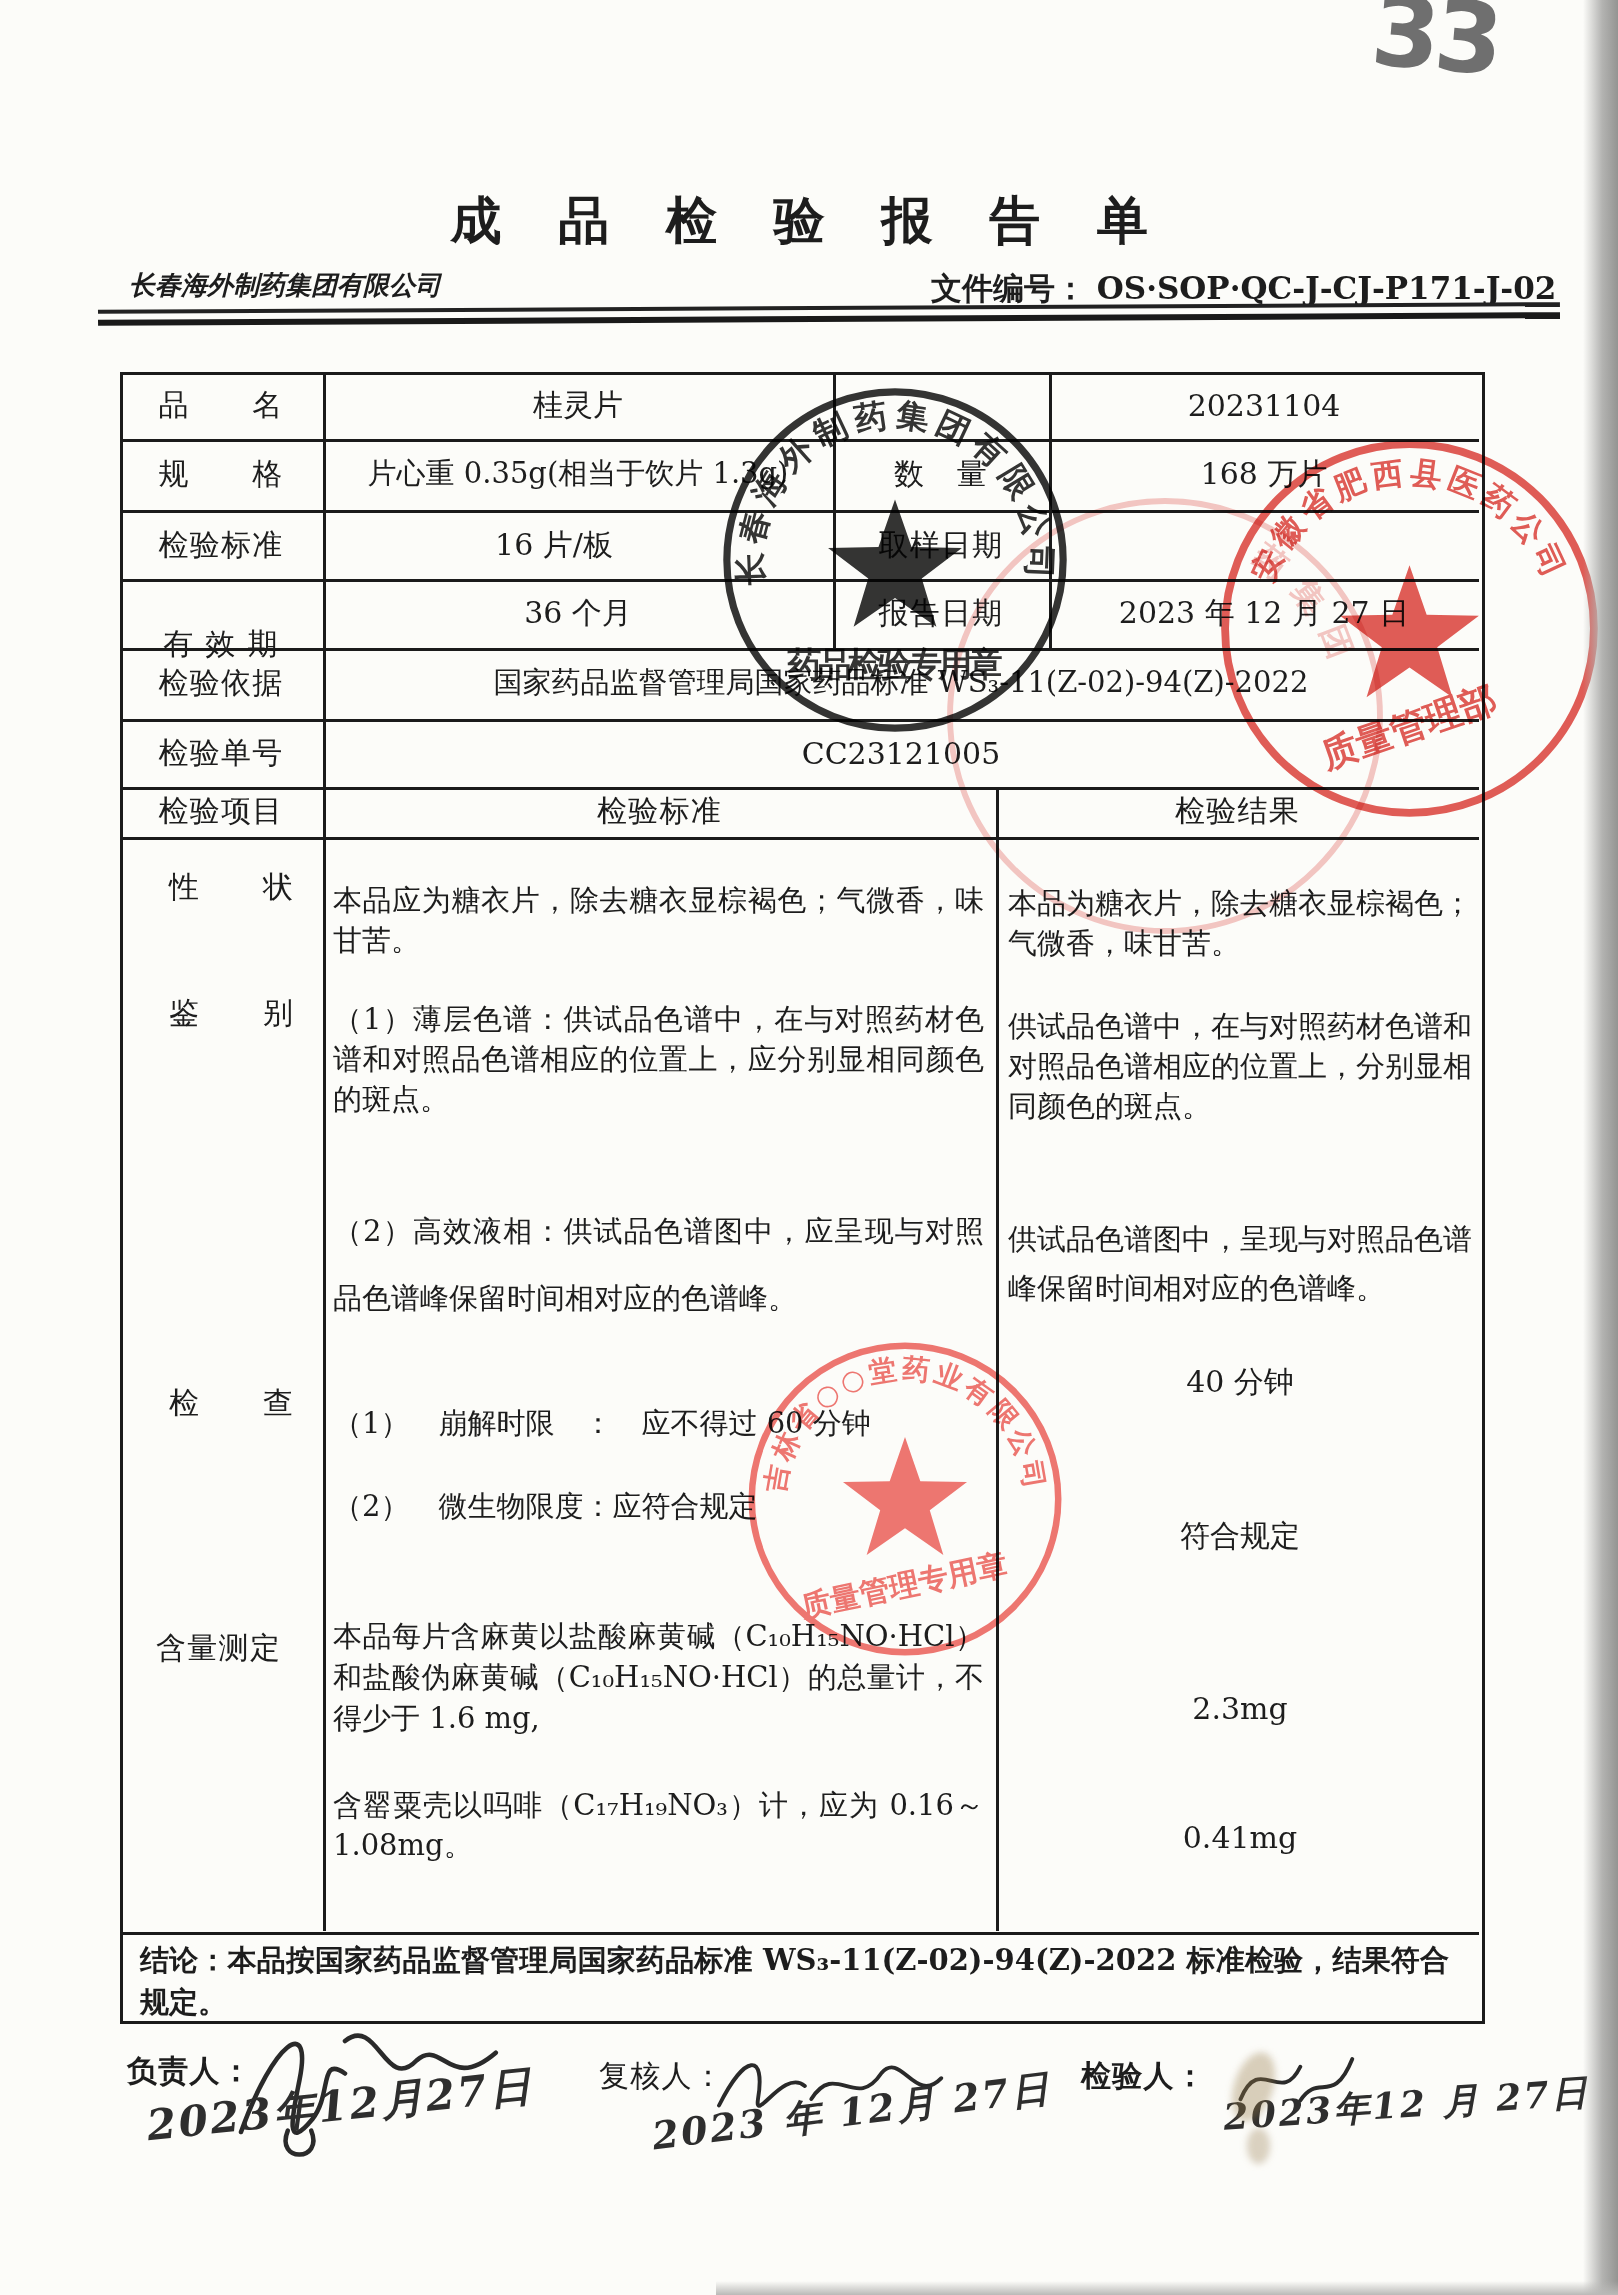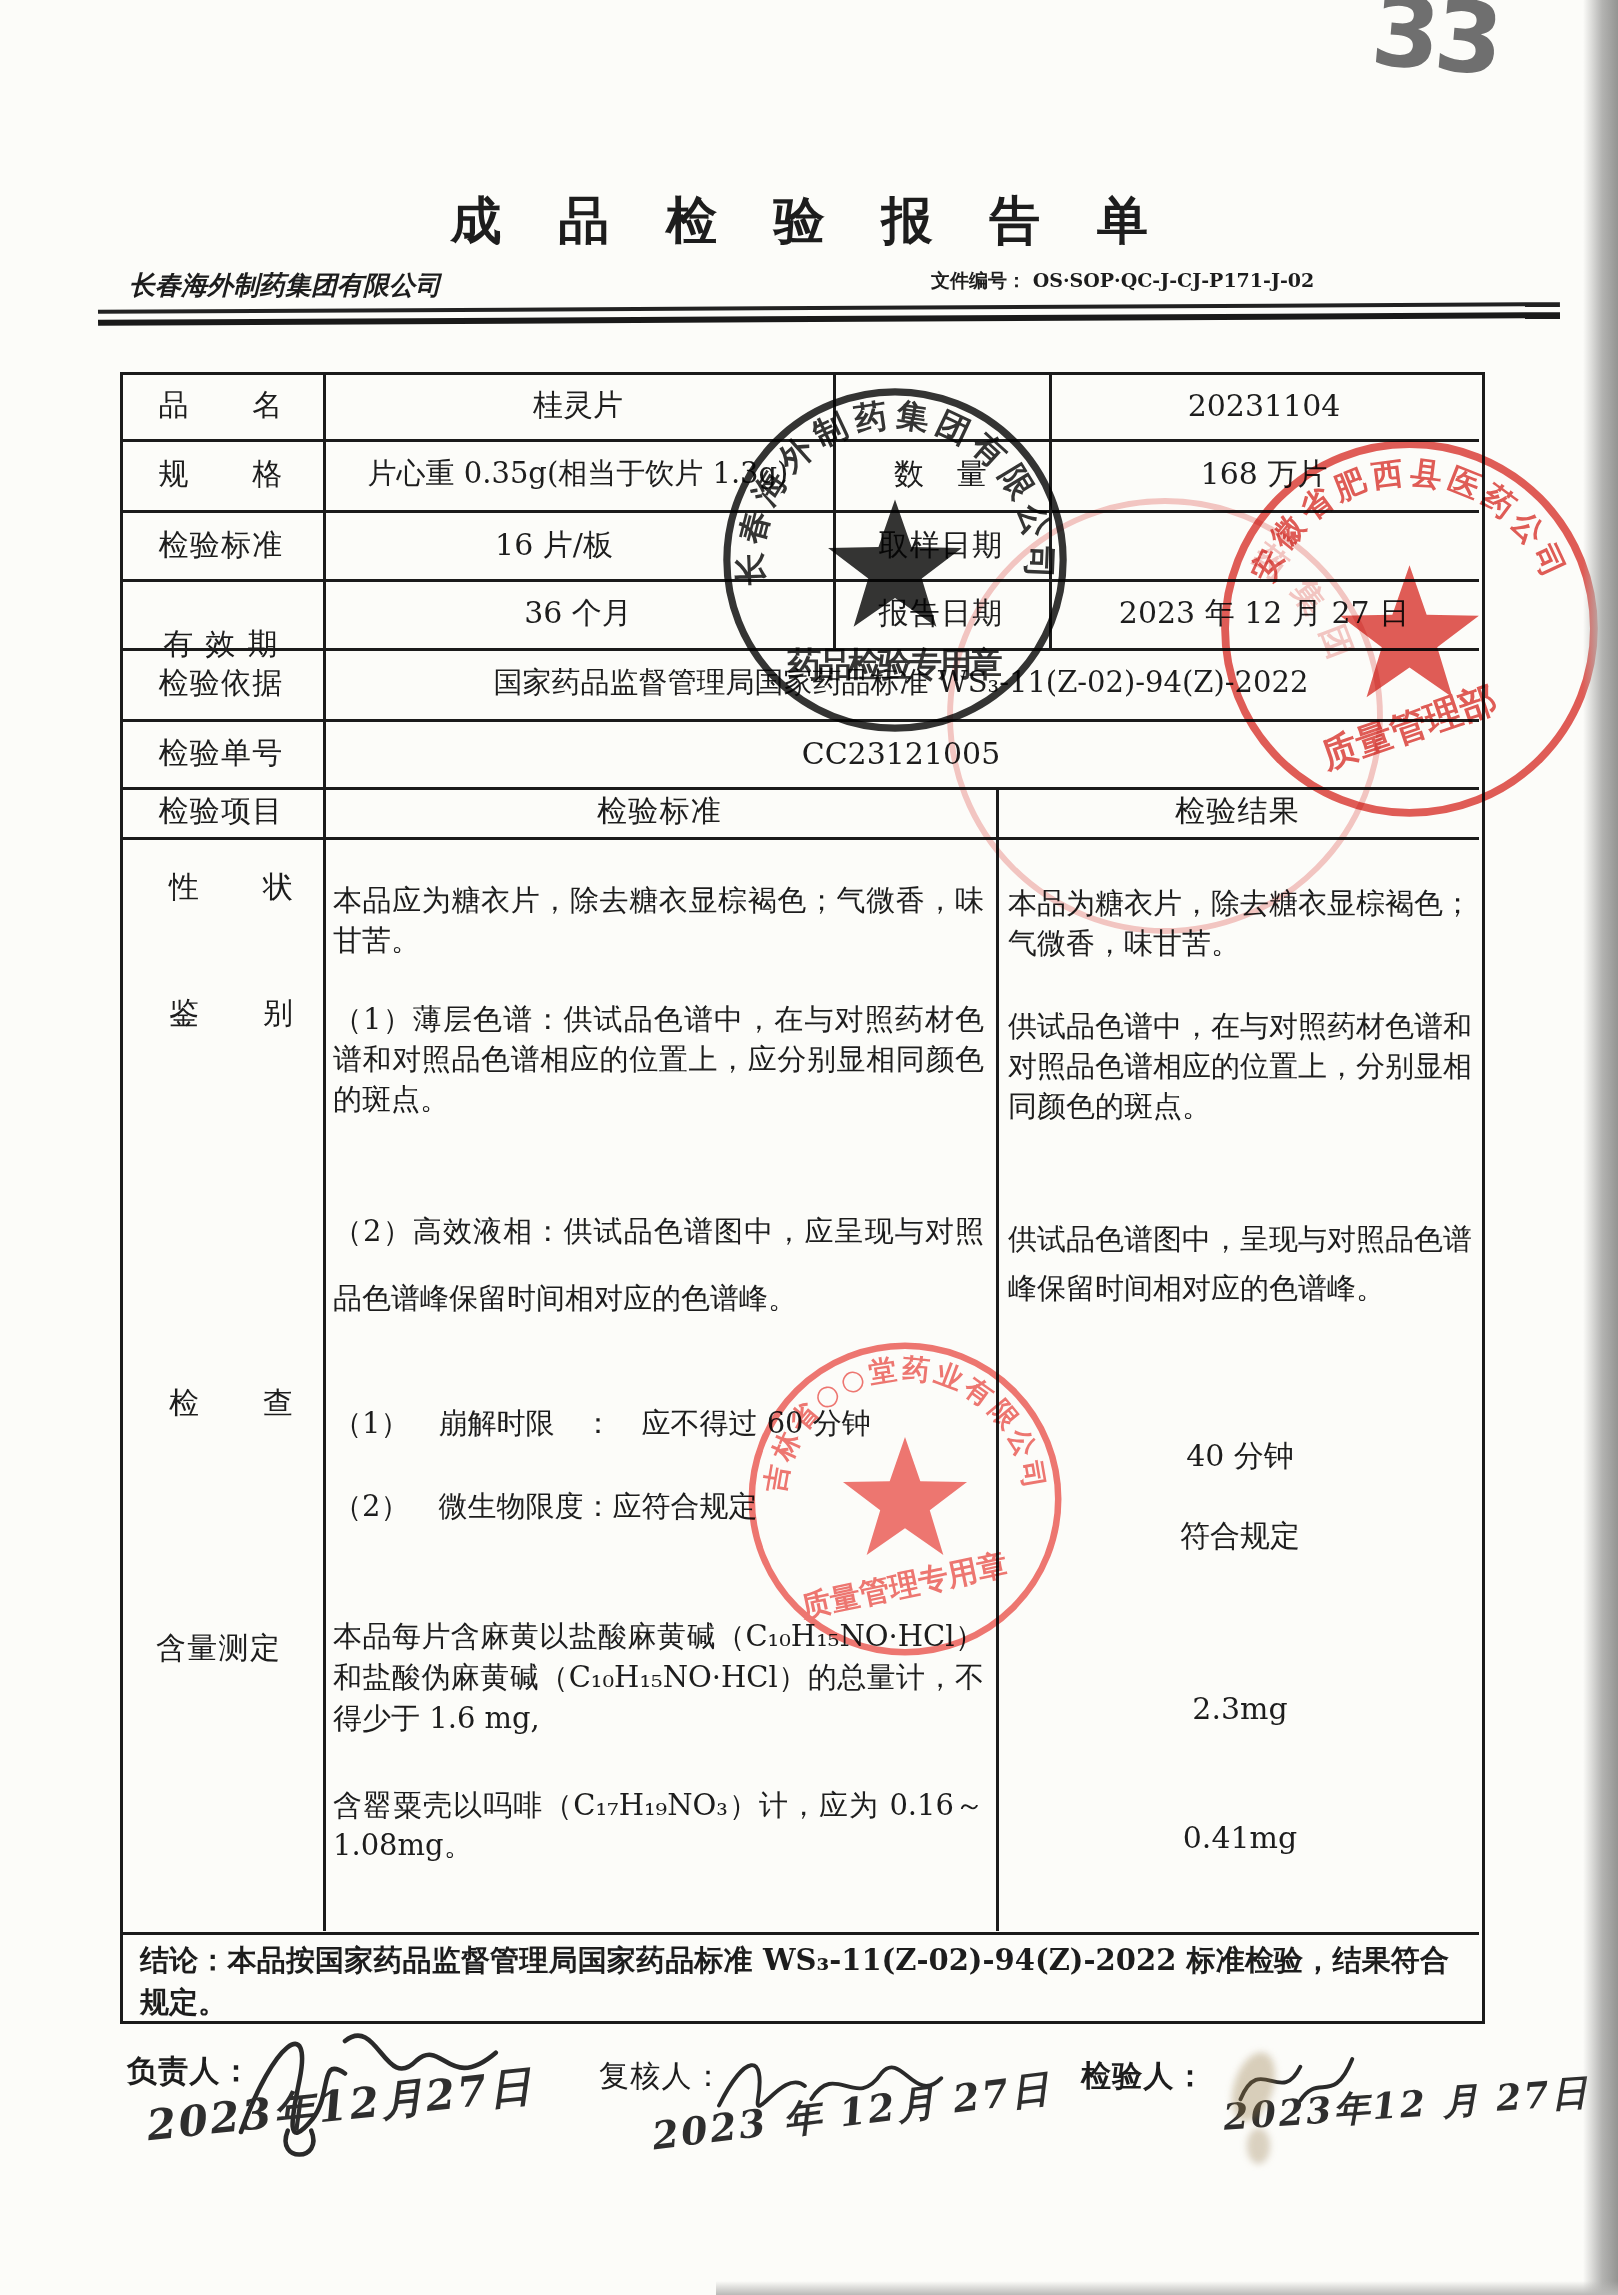--- a/index.html
+++ b/index.html
@@ -10,21 +10,21 @@
   .lbl{font-size:30px;letter-spacing:1.3px;}
   .val{font-size:30px;}
   .para{font-size:29px;line-height:40px;text-align:justify;}
   .hline{position:absolute;background:#1b1b1b;height:2.6px;}
   .vline{position:absolute;background:#1b1b1b;width:2.6px;}
   .stamp{mix-blend-mode:multiply;}
   .hand{font-style:italic;font-weight:600;color:#2e2e2e;letter-spacing:2.6px;white-space:nowrap;}
   #title{top:187px;left:50%;transform:translateX(-50%);font-size:51px;font-weight:700;
          letter-spacing:19.5px;white-space:nowrap;}
   #company{top:268px;left:129px;font-size:26px;font-weight:700;font-style:italic;white-space:nowrap;}
-  #docno{top:268px;left:931px;font-size:19px;font-weight:700;white-space:nowrap;}
+  #docno{top:268px;left:931px;font-size:31px;font-weight:700;white-space:nowrap;}
   #rule{top:306px;left:98px;width:1462px;transform:rotate(-0.3deg);}
   #rule .r1{height:3.9px;background:#222;}
   #rule .r2{height:6.5px;background:#1a1a1a;margin-top:5.9px;}
   #frame{left:120px;top:372px;width:1359px;height:1646px;border:3.3px solid #1b1b1b;}
   #corner-note{top:-22px;left:1372px;font-size:98px;font-weight:600;color:#6f6f6f;
                transform:rotate(5deg);letter-spacing:-5.2px;font-family:"DejaVu Sans",sans-serif;}
   .stain{position:absolute;border-radius:50%;filter:blur(3.9px);}
   #edge-right{top:0;left:1583px;width:35px;height:2295px;
       background:linear-gradient(90deg,rgba(150,150,150,0),#b3b3b1 55%,#949492);}
   #edge-bottom{left:716px;top:2281px;width:902px;height:14.3px;
@@ -96,21 +96,21 @@
   <div class="abs para" style="left:1008px;top:883px;width:464px;">本品为糖衣片，除去糖衣显棕褐色；气微香，味甘苦。</div>
 
   <div class="abs lbl" style="left:169px;top:993px;">鉴　　别</div>
   <div class="abs para" style="left:333px;top:999px;width:651px;">（1）薄层色谱：供试品色谱中，在与对照药材色谱和对照品色谱相应的位置上，应分别显相同颜色的斑点。</div>
   <div class="abs para" style="left:1008px;top:1006px;width:464px;">供试品色谱中，在与对照药材色谱和对照品色谱相应的位置上，分别显相同颜色的斑点。</div>
   <div class="abs para" style="left:333px;top:1198px;width:651px;line-height:67px;">（2）高效液相：供试品色谱图中，应呈现与对照品色谱峰保留时间相对应的色谱峰。</div>
   <div class="abs para" style="left:1008px;top:1215px;width:464px;line-height:49px;">供试品色谱图中，呈现与对照品色谱峰保留时间相对应的色谱峰。</div>
 
   <div class="abs lbl" style="left:169px;top:1383px;">检　　查</div>
   <div class="abs para" style="left:333px;top:1403px;width:651px;">（1）　崩解时限　：　应不得过 60 分钟</div>
-  <div class="abs c val" style="left:1008px;top:1437px;width:464px;height:39px;">40 分钟</div>
+  <div class="abs c val" style="left:1008px;top:1363px;width:464px;height:39px;">40 分钟</div>
   <div class="abs para" style="left:333px;top:1486px;width:651px;">（2）　微生物限度：应符合规定</div>
   <div class="abs c val" style="left:1008px;top:1517px;width:464px;height:39px;">符合规定</div>
 
   <div class="abs lbl" style="left:156px;top:1628px;">含量测定</div>
   <div class="abs para" style="left:333px;top:1616px;width:651px;line-height:41px;">本品每片含麻黄以盐酸麻黄碱（C₁₀H₁₅NO·HCl）和盐酸伪麻黄碱（C₁₀H₁₅NO·HCl）的总量计，不得少于 1.6 mg,</div>
   <div class="abs c val" style="left:1008px;top:1689px;width:464px;height:39px;">2.3mg</div>
   <div class="abs para" style="left:333px;top:1785px;width:651px;">含罂粟壳以吗啡（C₁₇H₁₉NO₃）计，应为 0.16～1.08mg。</div>
   <div class="abs c val" style="left:1008px;top:1818px;width:464px;height:39px;">0.41mg</div>
 
   <div class="abs para" style="left:140px;top:1939px;width:1309px;line-height:42px;font-size:29px;font-weight:600;">结论：本品按国家药品监督管理局国家药品标准 WS₃-11(Z-02)-94(Z)-2022 标准检验，结果符合规定。</div>

